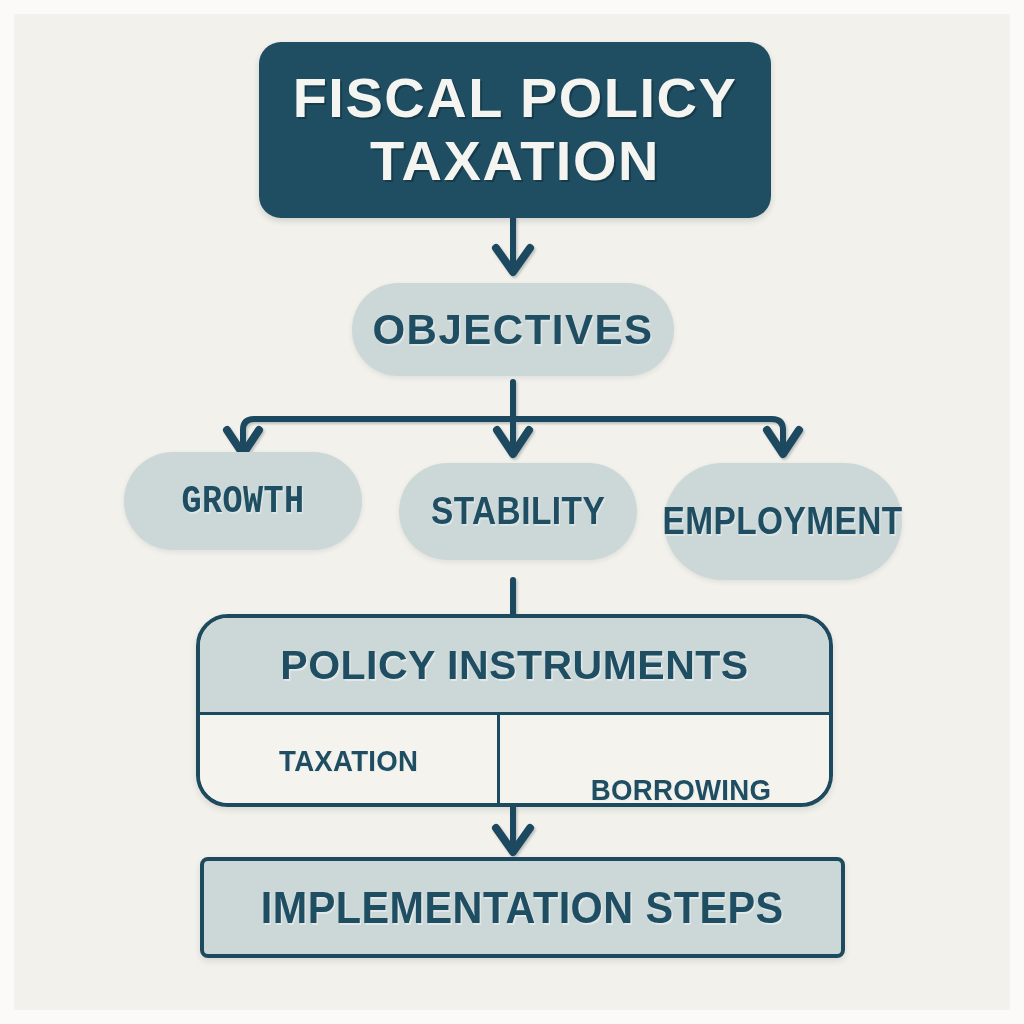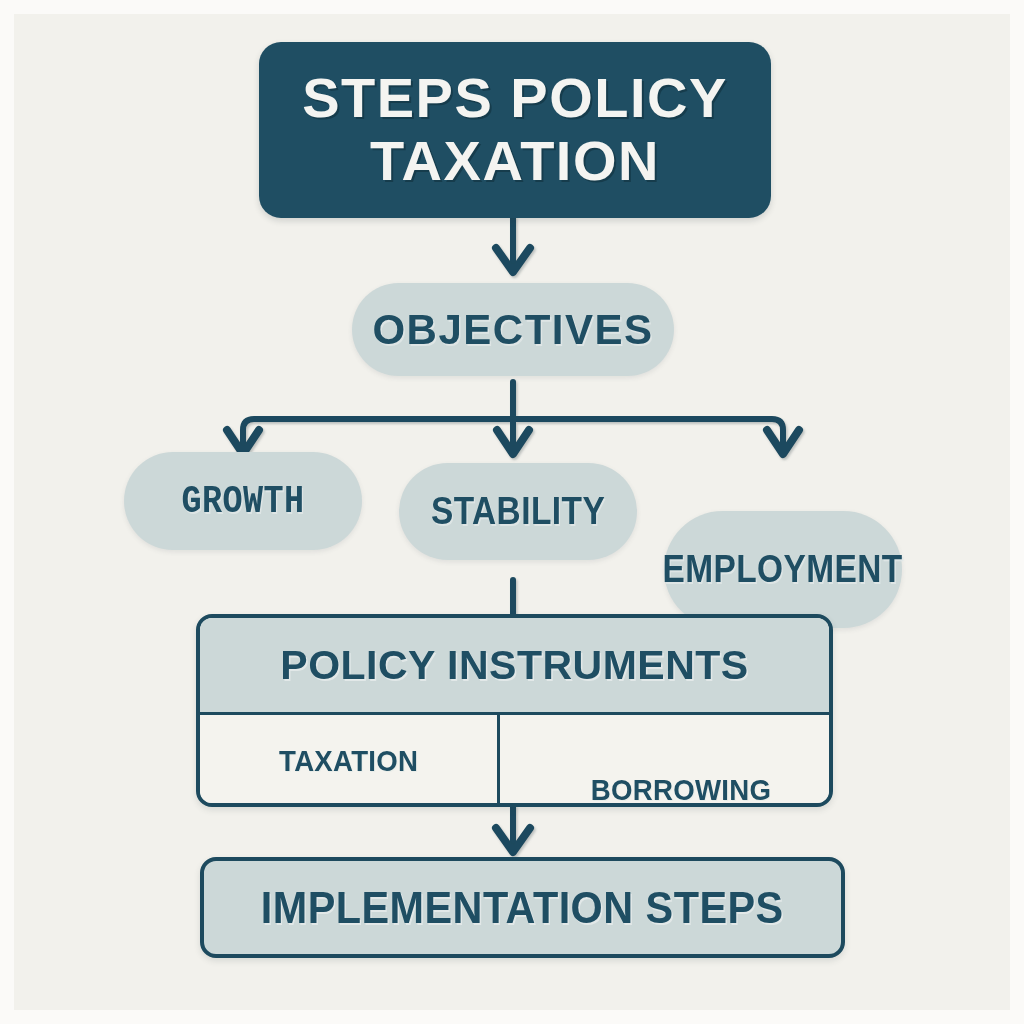--- a/index.html
+++ b/index.html
@@ -84,36 +84,36 @@
     width: 322px;
     height: 93px;
   }
   #objectives-node .label {
     font-size: 42px;
     letter-spacing: 1.5px;
   }
 
   #growth-node   { left: 124px; top: 452px; width: 238px; height: 98px; font-family: Liberation Mono, monospace; }
   #stability-node{ left: 399px; top: 463px; width: 238px; height: 97px; }
-  #employment-node{left: 664px; top: 463px; width: 238px; height: 117px; margin-top: 48px; }
+  #employment-node{left: 664px; top: 463px; width: 238px; height: 117px; }
 
   .pill.objective .label {
     font-size: 38px;
     letter-spacing: 0.5px;
     transform: scaleX(0.88);
   }
 
   
   #instruments-node {
     left: 196px;
     top: 614px;
     width: 637px;
     height: 193px;
     border: 4px solid #1d4a5e;
-    border-radius: 16px;
+    border-radius: 32px;
     background: #f4f3ee;
     display: block;
     overflow: hidden;
     box-shadow: 0 3px 6px rgba(50,60,65,0.13);
   }
   #instruments-header {
     height: 94px;
     background: #ccd8d8;
     border-bottom: 3px solid #1d4a5e;
     display: flex;
@@ -152,21 +152,21 @@
   }
 
   
   #implementation-node {
     left: 200px;
     top: 857px;
     width: 645px;
     height: 101px;
     background: #ccd8d8;
     border: 4px solid #1d4a5e;
-    border-radius: 16px;
+    border-radius: 8px;
     box-shadow: 0 3px 6px rgba(50,60,65,0.13);
   }
   #implementation-node .label {
     color: #1f4e63;
     font-size: 45px;
     font-weight: bold;
     letter-spacing: 0.5px;
     transform: scaleX(0.92);
     text-shadow: 1.5px 1.5px 0 rgba(228,234,234,0.9);
   }
@@ -204,21 +204,21 @@
 
       <g>
         <path d="M 513 807 L 513 852"></path>
         <path d="M 496 828 L 513 852 L 530 828" stroke-width="8"></path>
       </g>
     </g>
   </svg>
 
   <div class="node" id="title-node">
     <div class="label">
-      <span>STEPS POLICY</span><br>
+      <span>FISCAL POLICY</span><br>
       <span>TAXATION</span>
     </div>
   </div>
 
   <div class="node pill" id="objectives-node">
     <span class="label">OBJECTIVES</span>
   </div>
 
   <div class="node pill objective" id="growth-node">
     <span class="label">GROWTH</span>

